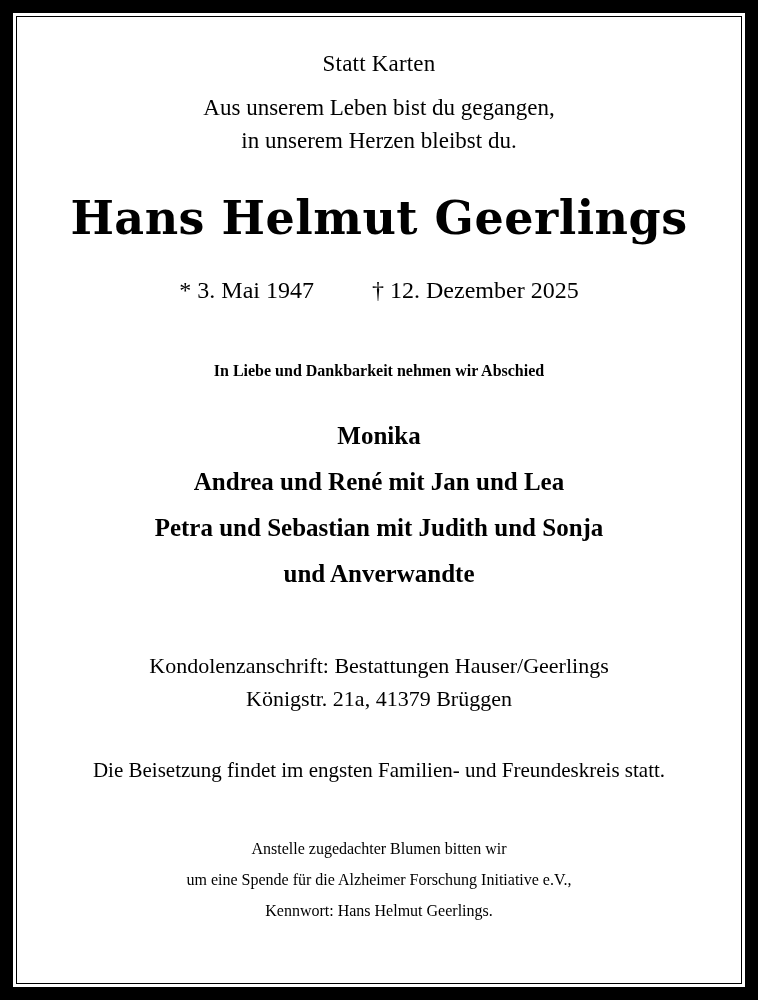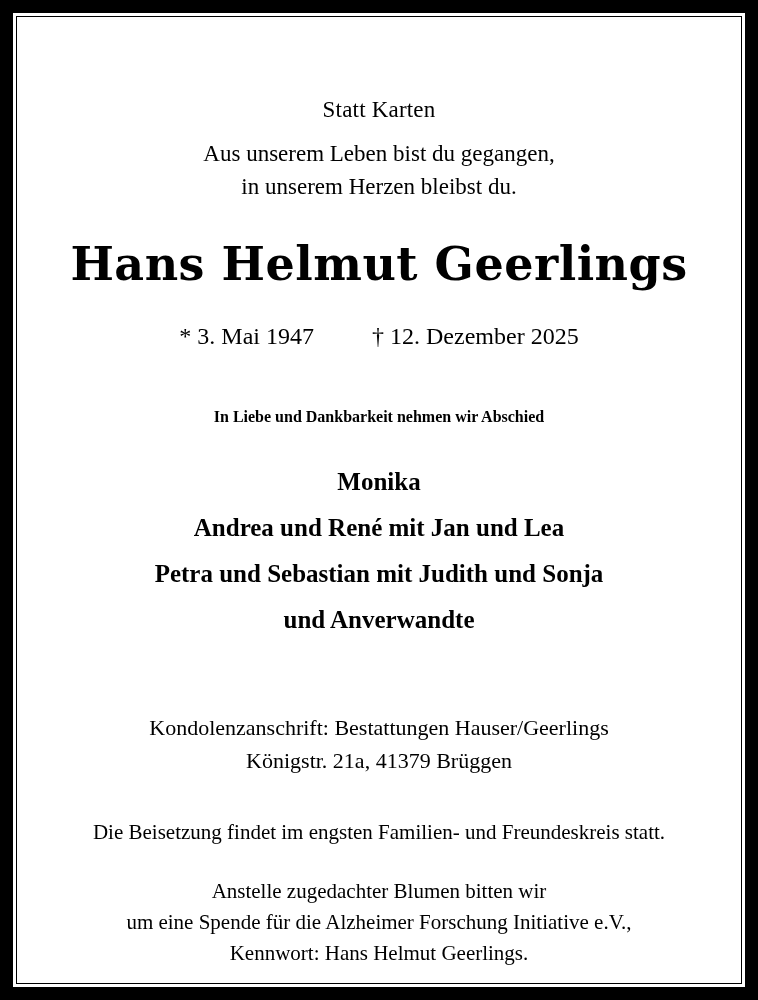--- a/index.html
+++ b/index.html
@@ -33,21 +33,20 @@
     box-sizing: border-box;
     width: 100%;
     height: 100%;
     background: #ffffff;
     border: 1px solid #000000;
     padding: 30px 36px 14px 36px;
     display: flex;
     flex-direction: column;
     align-items: center;
     text-align: center;
-    justify-content: flex-end;
   }
 
   .line {
     display: block;
     width: 100%;
     text-align: center;
   }
 
   .intro-title {
     font-size: 23px;
@@ -85,32 +84,32 @@
     font-size: 16px;
     line-height: 32px;
   }
   .mourners {
     margin-top: 26px;
     font-weight: bold;
     font-size: 25px;
     line-height: 46px;
   }
   .condolence {
-    margin-top: 68px;
+    margin-top: 52px;
     font-size: 22px;
     line-height: 33px;
   }
   .burial-note {
     margin-top: 40px;
     font-size: 21px;
     line-height: 30px;
   }
   .donation {
-    margin-top: 29px;
-    font-size: 21px;
+    margin-top: 48px;
+    font-size: 16px;
     line-height: 31px;
   }
 </style>
 </head>
 <body>
 
 <div class="obituary-outer">
   <div class="obituary-frame">
     <div class="obituary-inner">
 

